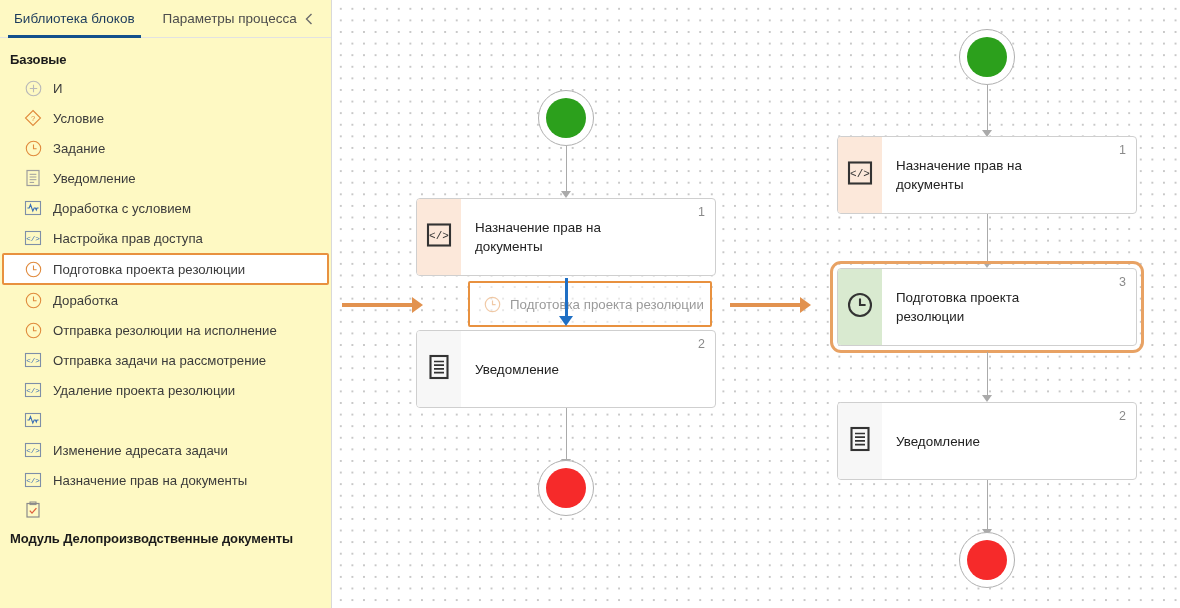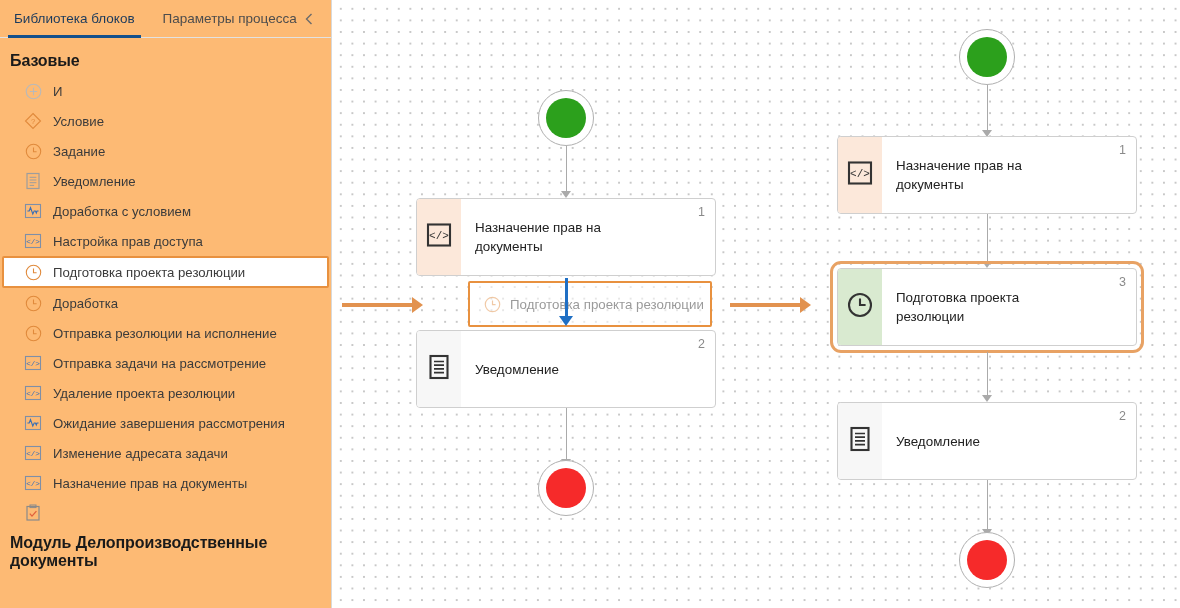--- a/index.html
+++ b/index.html
@@ -7,21 +7,21 @@
     width: 1180px; height: 608px;
     font-family: "Liberation Sans", sans-serif;
     background: #ffffff;
     overflow: hidden;
   }
   #app { position: relative; width: 1180px; height: 608px; display: flex; }
 
   
   #sidebar {
     width: 332px; height: 608px;
-    background: #fdba74;
+    background: #fef9c3;
     border-right: 1px solid #d9d9d9;
     position: relative;
     flex: 0 0 332px;
   }
   #tabbar {
     height: 38px; display: flex; align-items: stretch;
     border-bottom: 1px solid #e2e2e2;
     position: relative;
   }
   .tab {
@@ -39,21 +39,21 @@
   }
   #collapse-btn {
     position: absolute; right: 8px; top: 0; bottom: 0;
     width: 28px; display: flex; align-items: center; justify-content: center;
     cursor: pointer;
   }
   .chev { display:block; }
 
   #list { padding-top: 8px; overflow: hidden; height: 570px; }
   .group-title {
-    font-size: 16px; font-weight: bold; color: #1a1a1a;
+    font-size: 13px; font-weight: bold; color: #1a1a1a;
     padding: 6px 0 6px 10px;
     letter-spacing: -0.1px;
   }
   .item {
     display: flex; align-items: center;
     height: 30px;
     padding-left: 22px;
     font-size: 13.2px; color: #3b3b3b;
     cursor: pointer;
     position: relative;
@@ -294,21 +294,20 @@
         <span>Удаление проекта резолюции</span>
       </div>
 
       <div class="item">
         <span class="ico">
           <svg width="18" height="16" viewBox="0 0 18 16">
               <rect x="1.5" y="1.5" width="15" height="13" fill="none" stroke="#7e8fa8" stroke-width="1.1"></rect>
               <path d="M3.4 8h1.8l1.3-3.4L8.8 11l1.4-3h1.2l.9 2 .7-2h1.6" fill="none" stroke="#3a6fb5" stroke-width="1.1"></path>
             </svg>
         </span>
-        <span>Ожидание завершения рассмотрения</span>
       </div>
 
       <div class="item">
         <span class="ico">
           <svg width="18" height="16" viewBox="0 0 18 16">
               <rect x="1.5" y="1.5" width="15" height="13" fill="none" stroke="#7e8fa8" stroke-width="1.1"></rect>
               <text x="9" y="11.4" font-size="7.6" text-anchor="middle" fill="#3a6fb5" font-family="Liberation Mono, monospace">&lt;/&gt;</text>
             </svg>
         </span>
         <span>Изменение адресата задачи</span>

